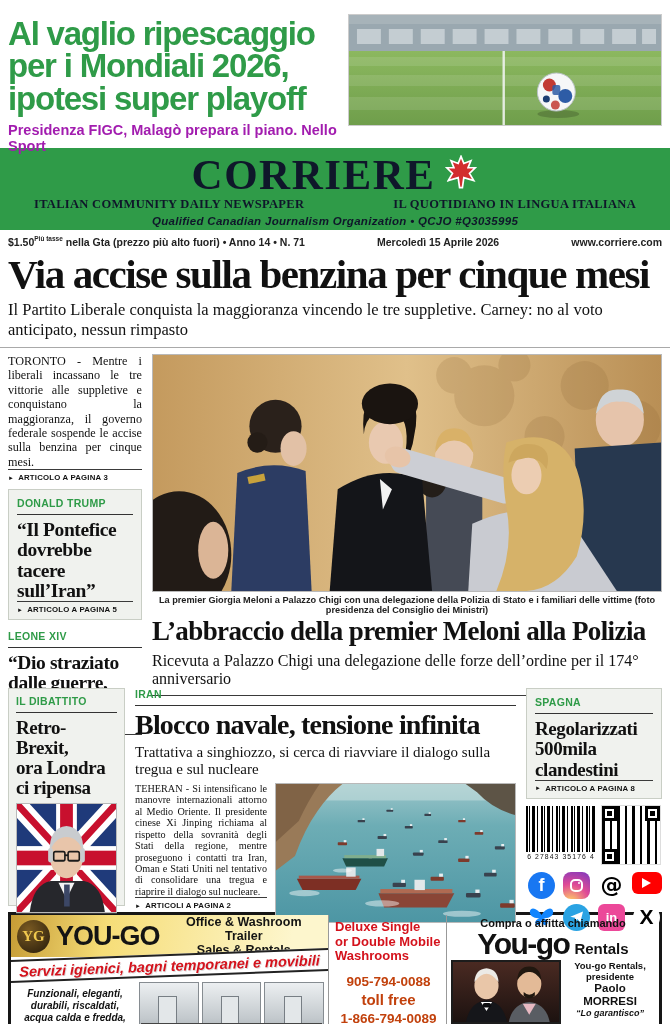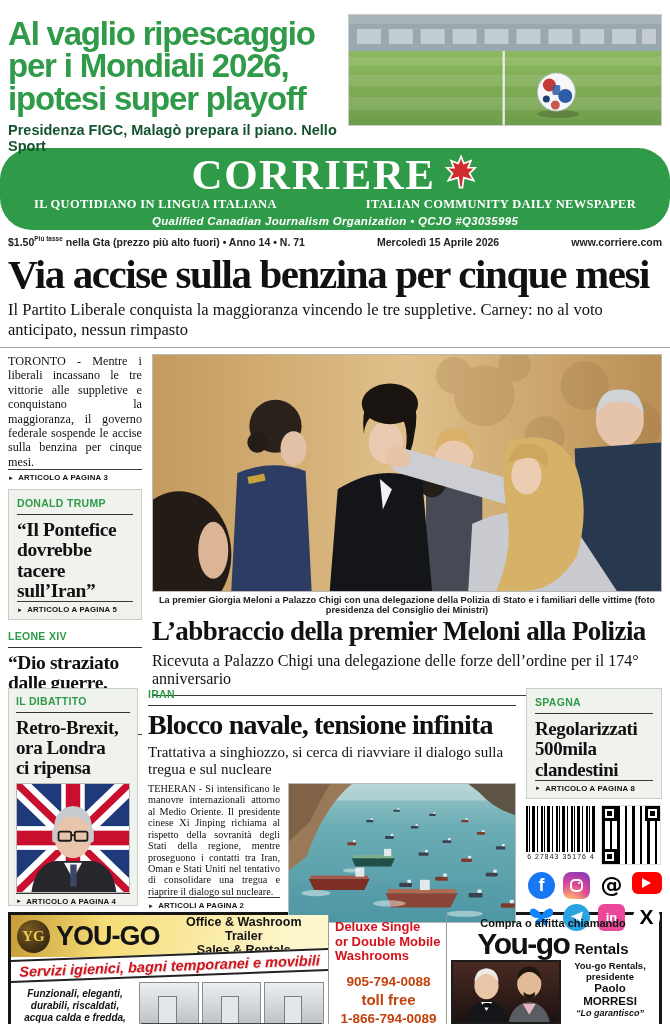--- a/index.html
+++ b/index.html
@@ -5,26 +5,26 @@
   :root{ --green:#2f9b48; --red:#d4121c; --ink:#111; --boxbg:#f0f2ee; --boxbr:#c9cec5; }
   *{box-sizing:border-box;}
   html,body{margin:0;padding:0;}
   body{width:670px;height:1024px;background:#fff;color:var(--ink);
        font-family:"Liberation Serif",serif;overflow:hidden;position:relative;}
 
   
   .top-banner{display:flex;padding:12px 8px 2px;height:148px;}
   .tb-left{width:336px;padding-top:6px;}
   .tb-hl{color:var(--green);font:700 33px/0.98 "Liberation Sans",sans-serif;letter-spacing:-1.2px;}
-  .tb-sub{font:700 14.5px "Liberation Sans",sans-serif;color:#14532d;margin-top:7px;}
+  .tb-sub{font:700 14.5px "Liberation Sans",sans-serif;color:#a21caf;margin-top:7px;}
   .tb-photo{flex:1;margin-left:4px;height:112px;margin-top:2px;border:1px solid #ccc;}
   .tb-photo svg{display:block;width:100%;height:100%;}
 
   
-  .masthead{background:var(--green);color:#ffffff;height:82px;padding-top:5px;text-align:center;border-radius:32px;}
+  .masthead{background:var(--green);color:#0f172a;height:82px;padding-top:5px;text-align:center;}
   .mh-title{display:flex;justify-content:center;align-items:center;gap:9px;
             font:700 43px/1 "Liberation Serif",serif;letter-spacing:1.5px;}
   .mh-tags{display:flex;justify-content:space-between;padding:0 34px;
            font:700 12.5px "Liberation Serif",serif;margin-top:1px;letter-spacing:.3px;}
   .mh-qcjo{font:italic 700 11.5px "Liberation Sans",sans-serif;margin-top:3px;letter-spacing:.3px;}
 
   
   .dateline{display:flex;justify-content:space-between;align-items:center;height:23px;
             padding:0 8px;font:600 10.5px "Liberation Sans",sans-serif;color:#222;}
   .dateline .dt-date{font-weight:700;}
@@ -50,21 +50,21 @@
   .photo-frame{border:1px solid #b9b9b9;height:238px;background:#eee;}
   .photo-frame svg{display:block;width:100%;height:100%;}
   .caption{font:700 9.2px "Liberation Sans",sans-serif;text-align:center;color:#222;margin:3px 0 1px;}
   .art2-hl{font:700 27px/1 "Liberation Serif",serif;letter-spacing:-.6px;margin-top:3px;}
   .art2-sub{font:400 16px "Liberation Serif",serif;margin-top:7px;}
   .right-link{border-top:1px solid #3a3a3a;margin-top:7px;padding-top:3px;display:flex;justify-content:flex-end;}
   .right-link .pagelink{border-top:none;margin-top:0;padding-top:0;}
 
   
   .lower-row{display:flex;gap:10px;padding:8px 8px 0;height:226px;}
-  .dib-box{width:130px;flex:none;background:var(--boxbg);border:1px solid var(--boxbr);padding:6px 7px;}
+  .dib-box{width:117px;flex:none;background:var(--boxbg);border:1px solid var(--boxbr);padding:6px 7px;}
   .dib-hl{font:700 19px/1.05 "Liberation Serif",serif;letter-spacing:-.4px;}
   .dib-photo{margin-top:5px;height:110px;border:1px solid #b9b9b9;}
   .dib-photo svg{display:block;width:100%;height:100%;}
 
   .iran-col{flex:1;min-width:0;}
   .iran-hl{font:700 28px/1 "Liberation Serif",serif;letter-spacing:-.8px;margin-top:4px;}
   .iran-sub{font:400 15px "Liberation Serif",serif;margin:5px 0 5px;}
   .iran-row{display:flex;gap:8px;height:152px;overflow:hidden;}
   .iran-text{width:132px;flex:none;font:400 10.2px/1.12 "Liberation Serif",serif;text-align:justify;}
   .iran-photo{flex:1;height:140px;border:1px solid #b9b9b9;}
@@ -189,22 +189,22 @@
 <div class="masthead">
   <div class="mh-title">
     <span>CORRIERE</span>
     <span>
       <svg width="34" height="34" viewBox="0 0 24 24">
         <path d="M12 1 L14 6 L19 4 L17 9 L22 9 L18 13 L21 18 L14 16 L13 23 L11 23 L10 16 L3 18 L6 13 L2 9 L7 9 L5 4 L10 6 Z" fill="#d22d2d" stroke="#fff" stroke-width="1.2"></path>
       </svg>
     </span>
   </div>
   <div class="mh-tags">
+    <span>ITALIAN COMMUNITY DAILY NEWSPAPER</span>
     <span>IL QUOTIDIANO IN LINGUA ITALIANA</span>
-    <span>ITALIAN COMMUNITY DAILY NEWSPAPER</span>
   </div>
   <div class="mh-qcjo">Qualified Canadian Journalism Organization • QCJO #Q3035995</div>
 </div>
 
 <div class="dateline">
   <span>
     <span>$1.50</span><sup>Più tasse</sup>
     <span>nella Gta (prezzo più alto fuori) • Anno 14 • N. 71</span>
   </span>
   <span class="dt-date">Mercoledì 15 Aprile 2026</span>

